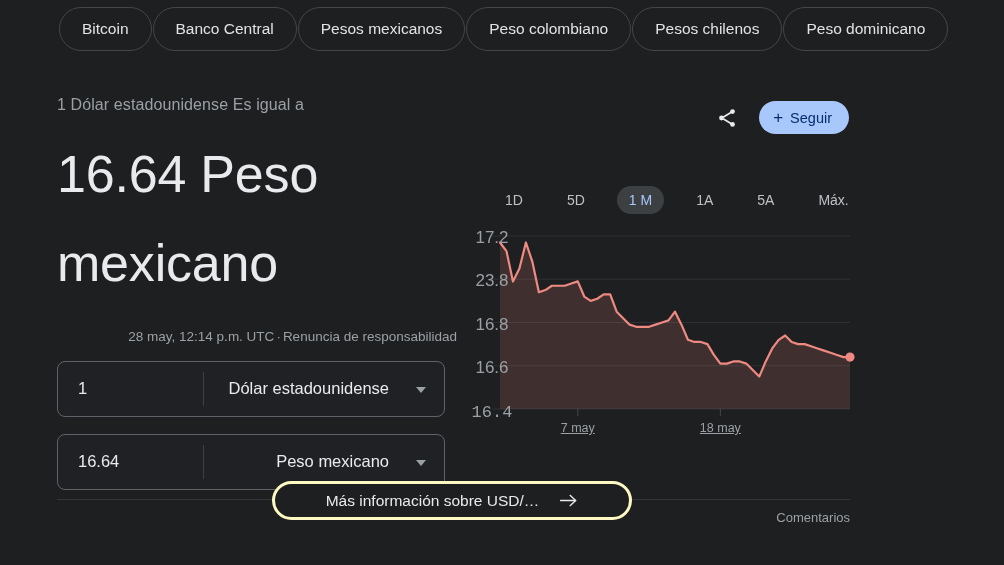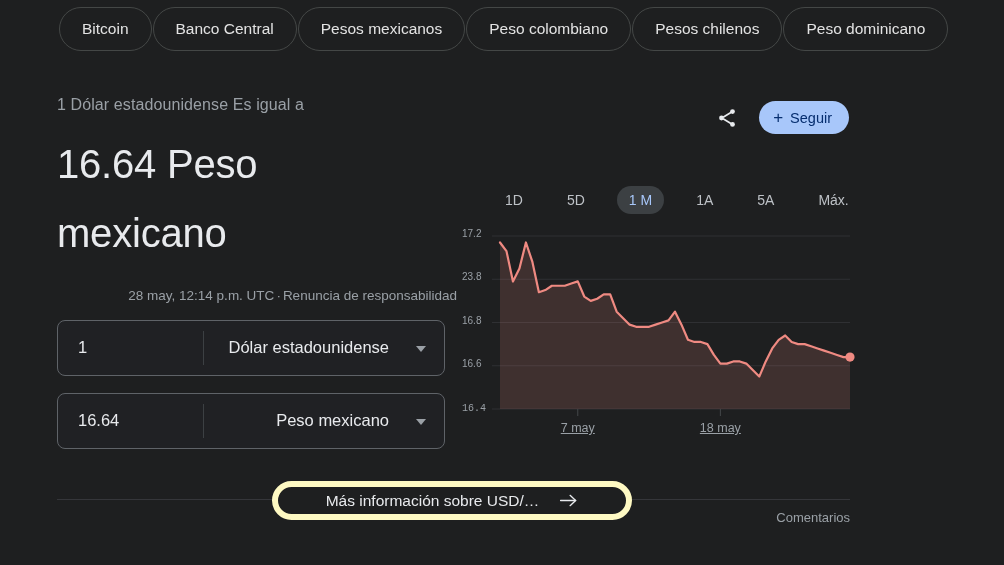--- a/index.html
+++ b/index.html
@@ -34,21 +34,21 @@
   #left-col { position: absolute; left: 57px; top: 96px; width: 400px; }
 
   #equals-line {
     color: #9aa0a6;
     font-size: 16px;
     letter-spacing: .1px;
     margin-bottom: 16px;
   }
   #rate-headline {
     color: #e8eaed;
-    font-size: 40px;
+    font-size: 52px;
     line-height: 1.72;
     font-weight: 400;
     letter-spacing: -.2px;
     width: 330px;
   }
   #timestamp {
     margin-top: 20px;
     color: #9aa0a6;
     font-size: 13.5px;
     text-align: right;
@@ -120,42 +120,42 @@
     border-radius: 14px;
   }
   .range.active { background: #3c4043; color: #a8c7fa; }
 
   #plot { position: relative; width: 420px; height: 220px; margin-top: 6px; }
   #plot svg { position: absolute; left: 0; top: 0; }
   .ylabel {
     position: absolute;
     right: 353px;
     color: #9aa0a6;
-    font-size: 10px;
-    text-align: left;
+    font-size: 17px;
+    text-align: center;
     width: 60px;
   }
   .xlabel {
     position: absolute;
     color: #9aa0a6;
     font-size: 12.5px;
     text-align: center;
     width: 80px;
     text-decoration: underline;
   }
 
   
   #footer-rule {
     position: absolute; left: 57px; top: 499px; width: 793px; height: 1px;
     background: #35363a;
   }
   #more-btn {
     position: absolute; left: 272px; top: 481px;
     width: 360px; height: 39px;
-    border: 6px solid #fef9c3;
+    border: 3px solid #fef9c3;
     background: #1e1f20;
     border-radius: 20px;
     display: flex; align-items: center; justify-content: center; gap: 20px;
     color: #e8eaed; font-size: 15.5px;
   }
   #more-arrow { width: 19px; height: 15px; display: block; }
   #comentarios {
     position: absolute; right: 154px; top: 510px;
     color: #9aa0a6; font-size: 13px;
   }

